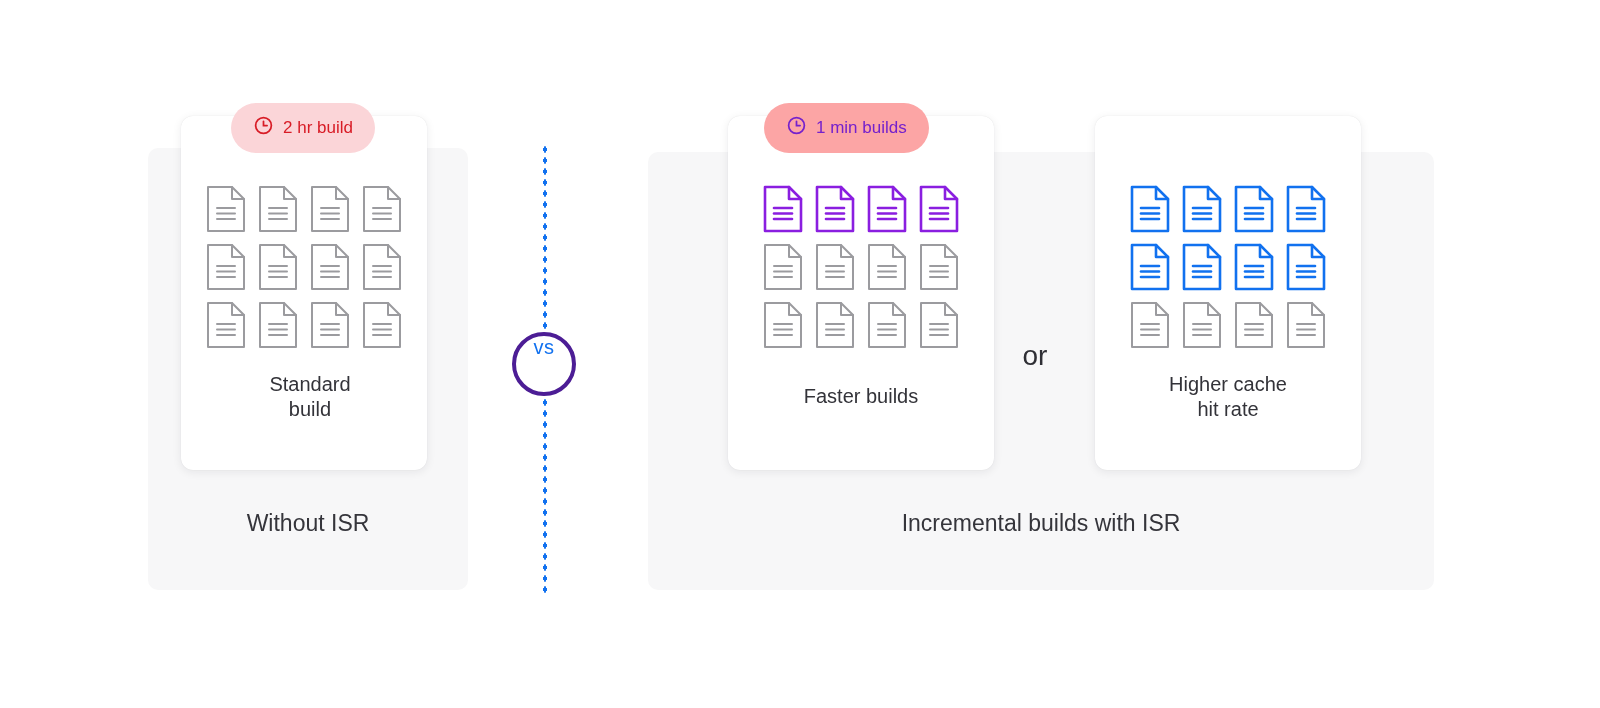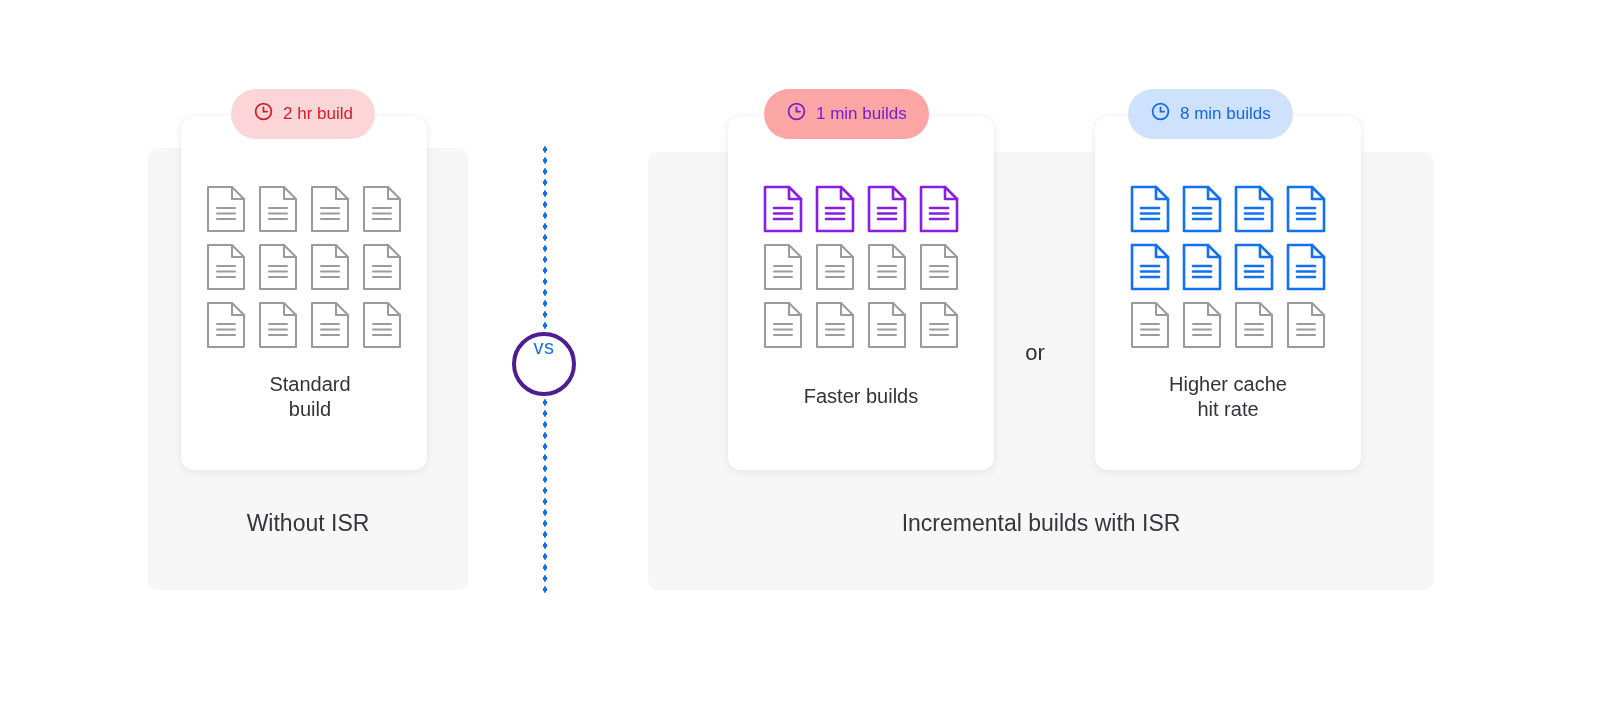--- a/index.html
+++ b/index.html
@@ -36,20 +36,21 @@
     position: absolute;
     display: flex;
     align-items: center;
     gap: 9px;
     height: 50px;
     padding: 16px 22px;
     border-radius: 25px;
     font-size: 17px;
     white-space: nowrap;
     z-index: 5;
+    margin-top: 14px;
   }
   .badge .clock { flex: 0 0 auto; display: block; }
   #badge-red    { left: 231px;  top: 89px; background: #fbd5d8; color: #d81c26; }
   #badge-purple { left: 764px;  top: 89px; background: #fca5a5; color: #7521cc; }
   #badge-violet { left: 1128px; top: 89px; background: #cfe2fd; color: #1668e8; }
 
   
   .docgrid {
     position: absolute;
     left: 0; right: 0;
@@ -87,21 +88,21 @@
   }
   #panel-left  .panel-label { top: 362px; }
   #panel-right .panel-label { top: 358px; }
 
   
   #or-text {
     position: absolute;
     left: 1000px; top: 340px;
     width: 70px;
     text-align: center;
-    font-size: 22px;
+    font-size: 28px;
     color: #2f2f35;
     z-index: 6;
   }
 
   
   #divider {
     position: absolute;
     left: 542px; top: 144px;
     width: 6px; height: 452px;
     background-image: radial-gradient(#1171ef 40%, rgba(0,0,0,0) 41%);
@@ -499,29 +500,20 @@
   <div class="badge" id="badge-purple">
     <span class="clock">
       <svg width="21" height="21" viewBox="0 0 24 24" fill="none" stroke="currentColor" stroke-width="2" stroke-linecap="round">
         <circle cx="12" cy="12" r="9"></circle>
         <path d="M12 7.2 V12 H16.1"></path>
       </svg>
     </span>
     <span>1 min builds</span>
   </div>
 
-  <div class="badge" id="badge-violet">
-    <span class="clock">
-      <svg width="21" height="21" viewBox="0 0 24 24" fill="none" stroke="currentColor" stroke-width="2" stroke-linecap="round">
-        <circle cx="12" cy="12" r="9"></circle>
-        <path d="M12 7.2 V12 H16.1"></path>
-      </svg>
-    </span>
-    <span>8 min builds</span>
-  </div>
 
   <div id="or-text">or</div>
 
   <div id="divider"></div>
   <div id="vs-circle">
     <span>vs</span>
   </div>
 
 </div>
 

